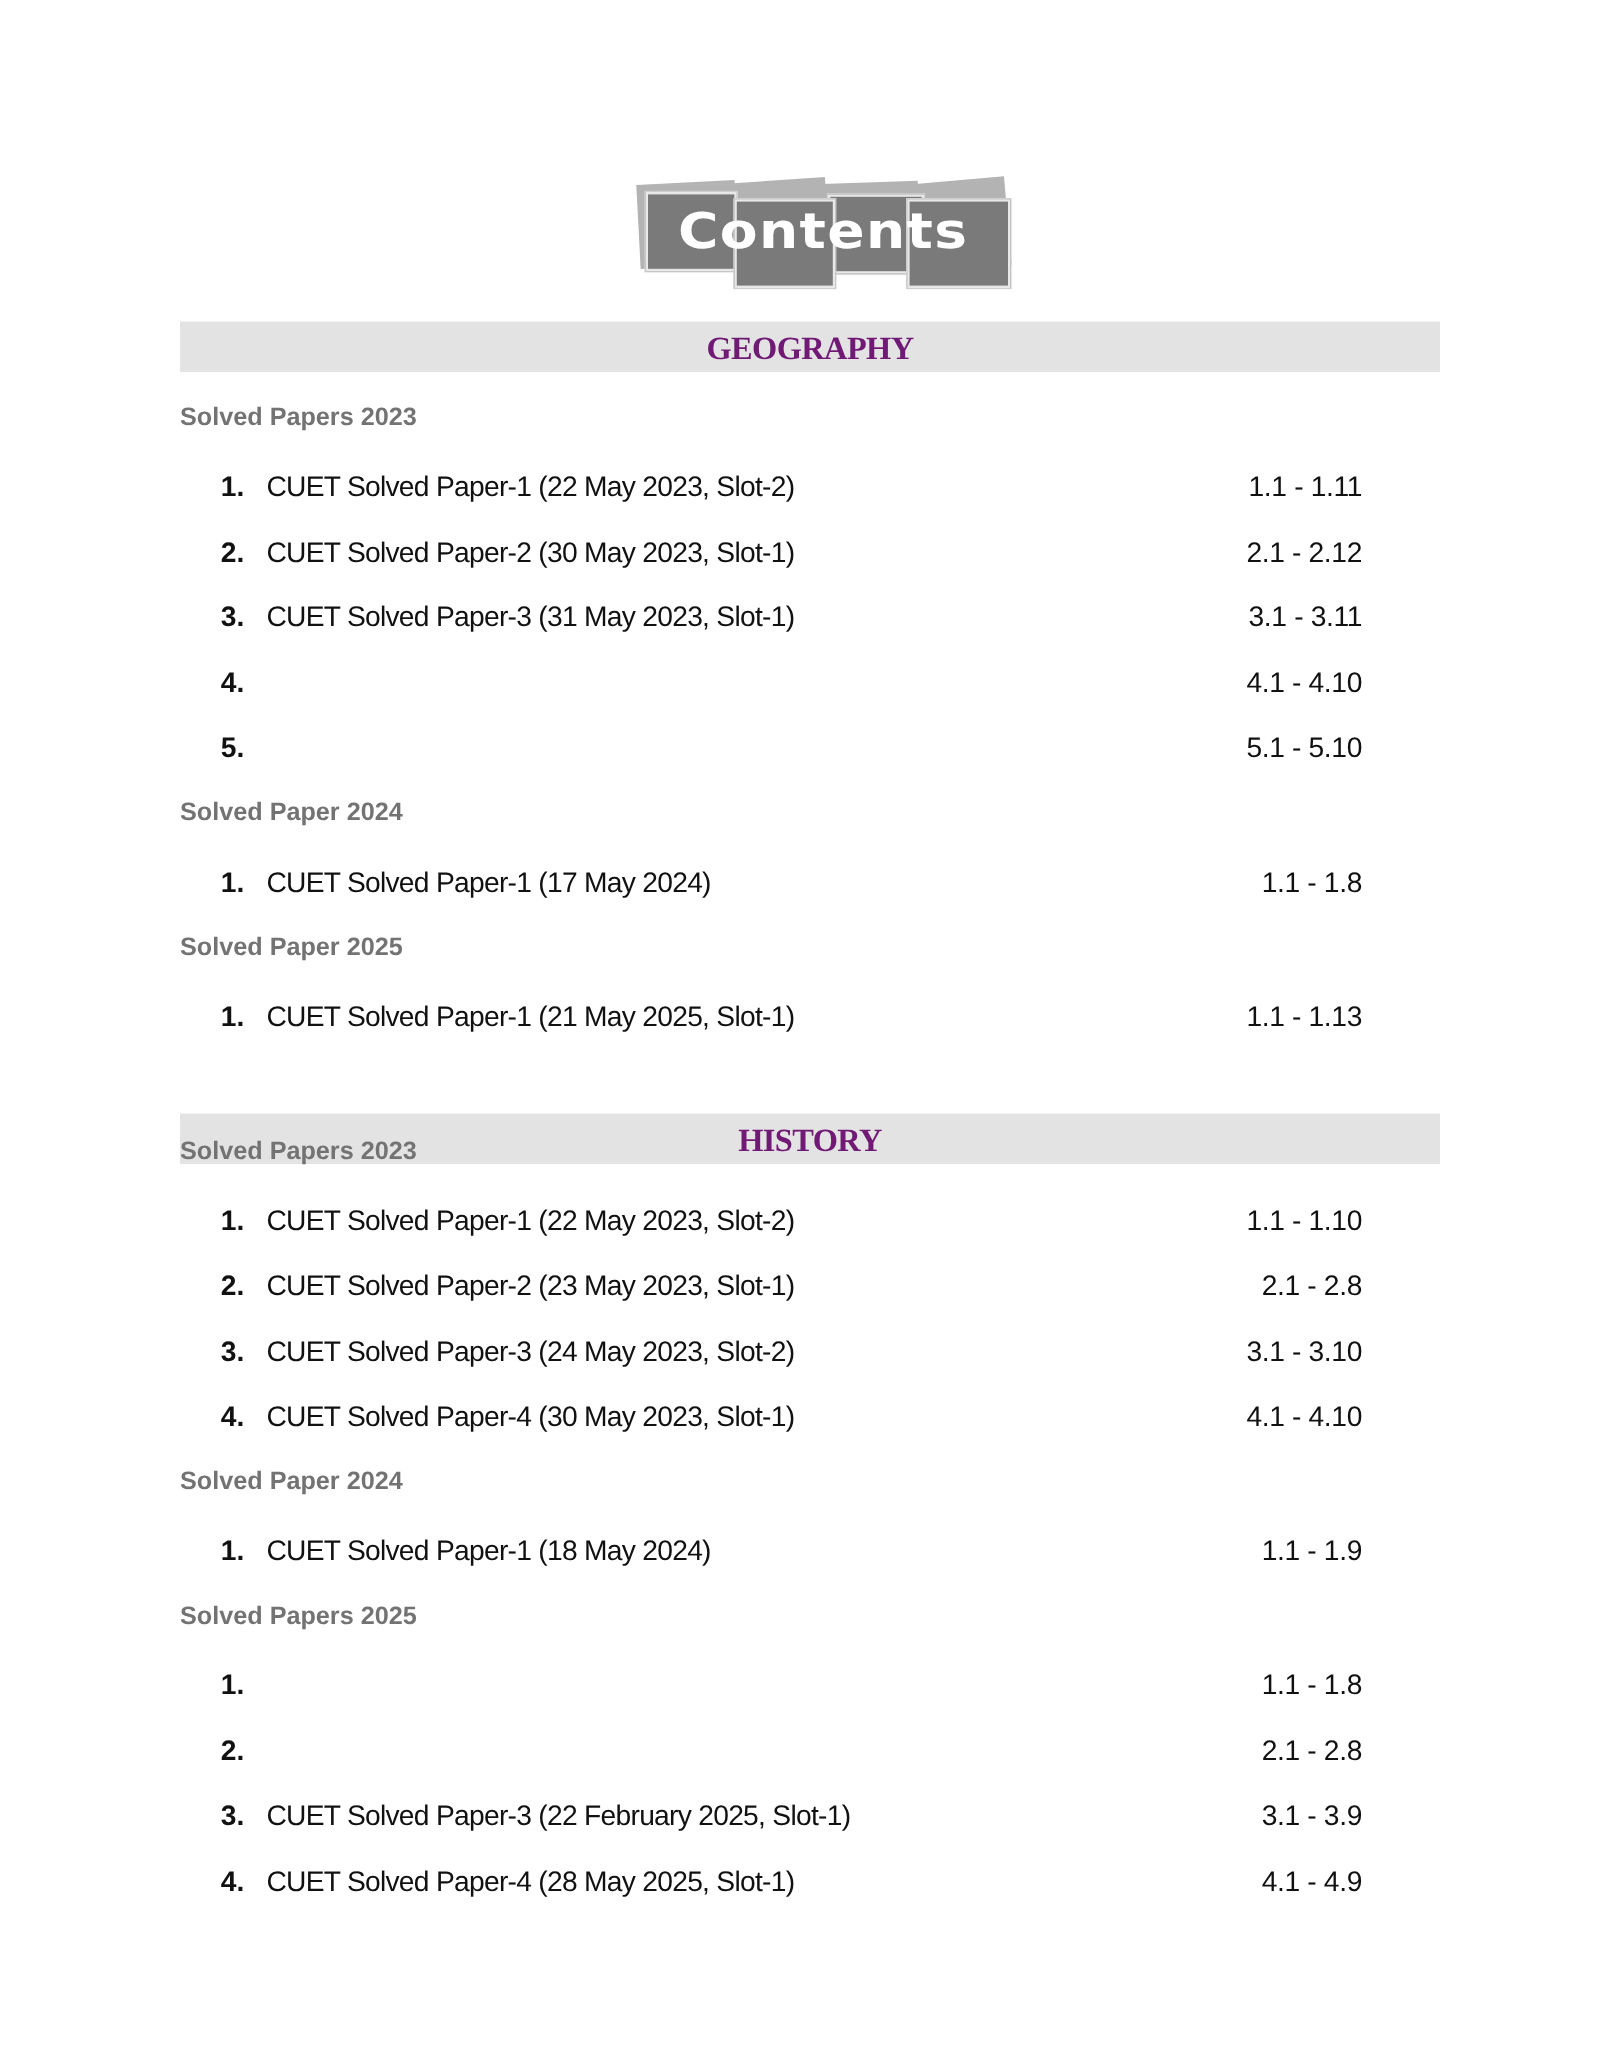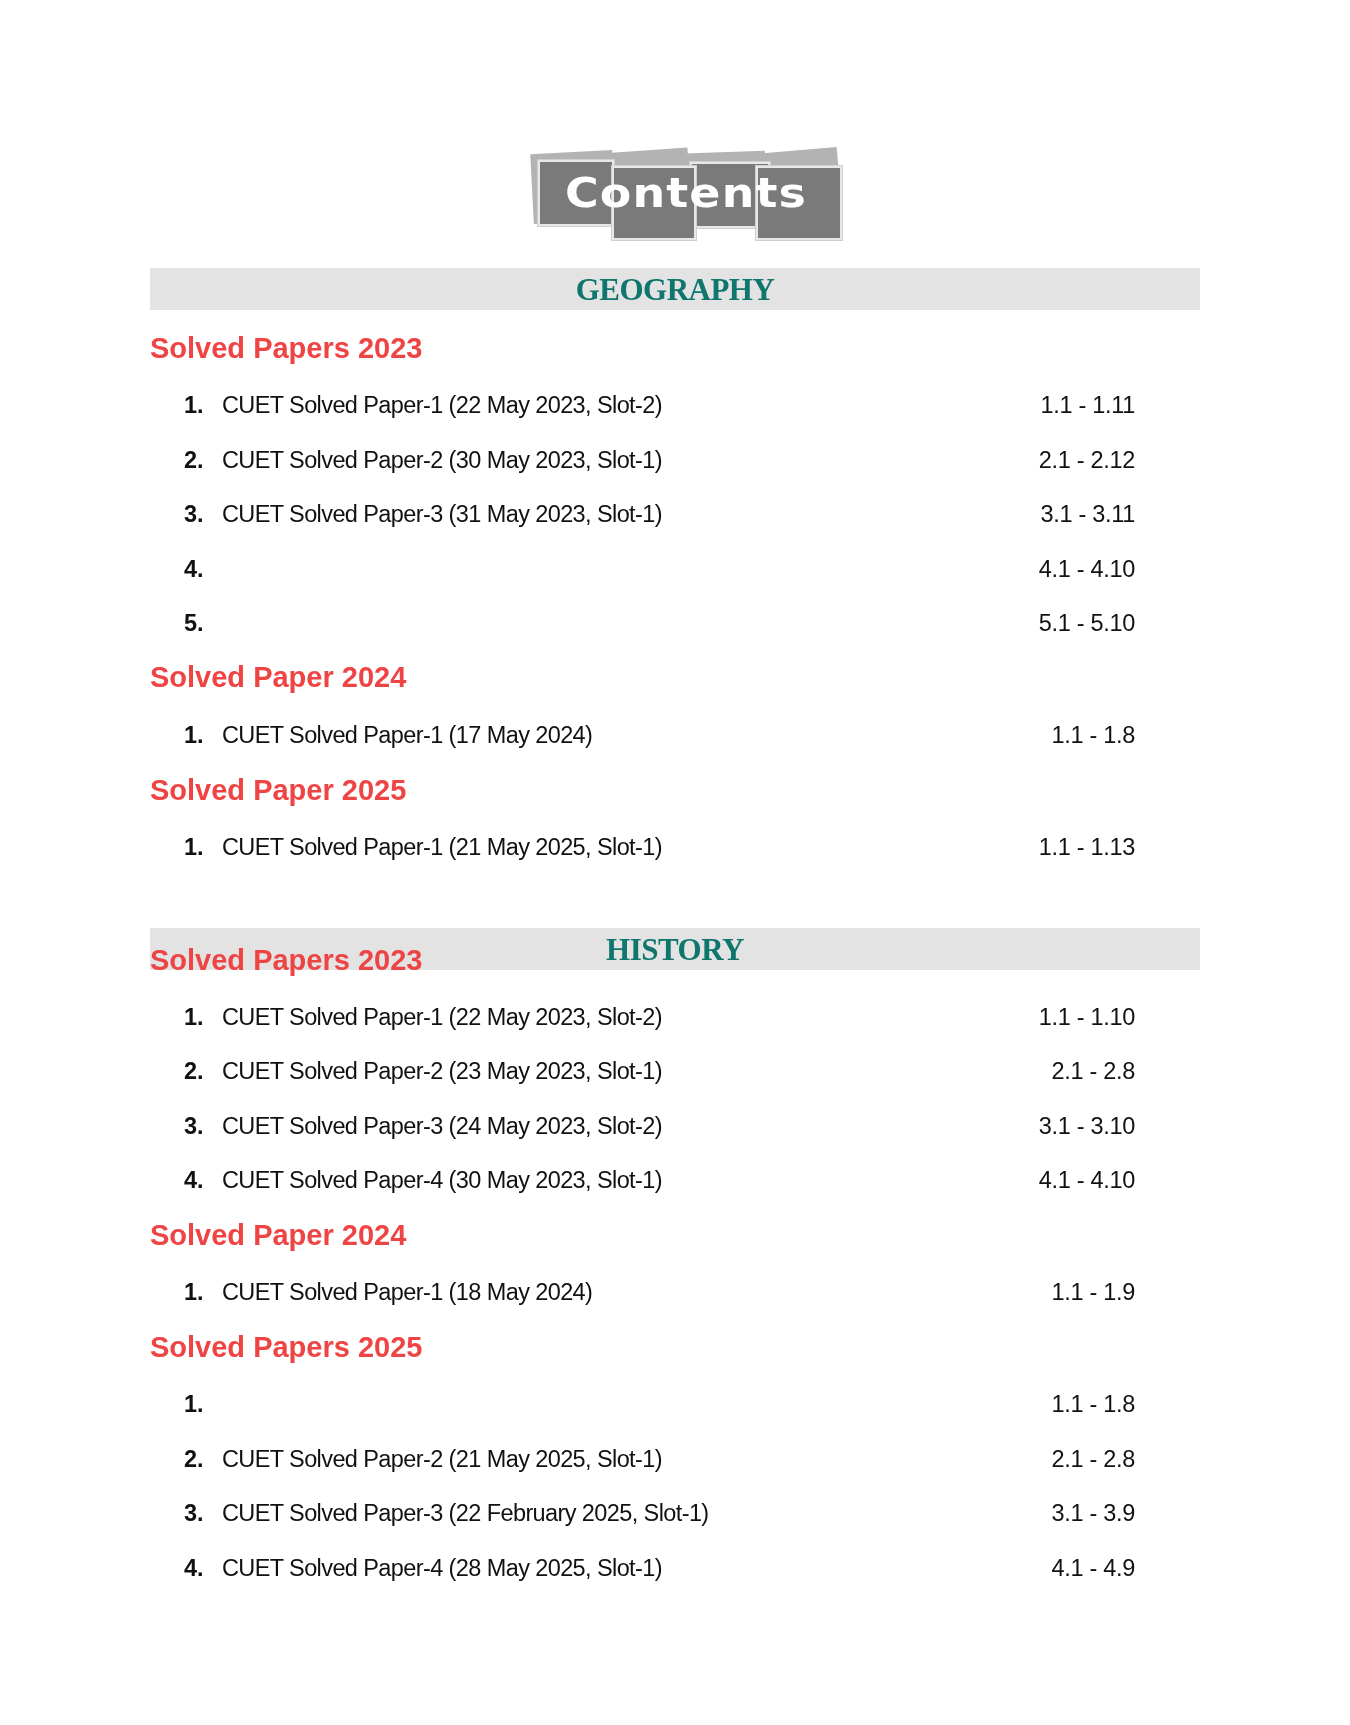--- a/index.html
+++ b/index.html
@@ -1,22 +1,22 @@
 <!DOCTYPE html>
 <html><head>
 <meta charset="utf-8">
 <style>
   html, body { margin: 0; padding: 0; background: #ffffff; }
   body { width: 1350px; height: 1725px; position: relative; overflow: hidden; font-family: "Liberation Sans", sans-serif; color: #111; }
   .logo { position: absolute; left: 530px; top: 146px; width: 312px; height: 98px; }
   .logo .card { position: absolute; background: #7a7a7a; border: 2px solid #e8e8e8; box-shadow: 0 0 0 1px #cfcfcf; }
   .logo .back { position: absolute; background: #b3b3b3; }
   .logo .title { position: absolute; left: 0; right: 0; top: 23px; text-align: center; font-family: "DejaVu Sans", sans-serif; font-weight: bold; font-size: 41px; color: #ffffff; letter-spacing: 1px; transform: scaleX(1.12); z-index: 5; }
-  .band { position: absolute; left: 150px; width: 1050px; height: 42px; background: #e3e3e3; text-align: center; font-family: "Liberation Serif", serif; font-weight: bold; font-size: 31px; line-height: 44px; color: #0f766e; letter-spacing: -0.5px; }
-  .heading { position: absolute; left: 150px; font-family: "Liberation Sans", sans-serif; font-weight: bold; font-size: 29px; line-height: 30px; color: #ef4444; }
+  .band { position: absolute; left: 150px; width: 1050px; height: 42px; background: #e3e3e3; text-align: center; font-family: "Liberation Serif", serif; font-weight: bold; font-size: 27px; line-height: 44px; color: #701a75; letter-spacing: -0.5px; }
+  .heading { position: absolute; left: 150px; font-family: "Liberation Sans", sans-serif; font-weight: bold; font-size: 21px; line-height: 30px; color: #737373; }
   .item { position: absolute; left: 150px; width: 985px; height: 30px; font-size: 23.5px; line-height: 30px; }
   .item .num { position: absolute; left: 34px; font-weight: bold; }
   .item .label { position: absolute; left: 72px; letter-spacing: -0.6px; }
   .item .pages { position: absolute; right: 0; letter-spacing: -0.3px; }
 </style>
 </head>
 <body>
 
 <div class="logo">
   <div class="back" style="left:2px;top:6px;width:82px;height:70px;transform:rotate(-3deg);"></div>
@@ -103,21 +103,20 @@
   <span class="pages">1.1 - 1.9</span>
 </div>
 
 <div class="heading" style="top:1332px;">Solved Papers 2025</div>
 <div class="item" style="top:1389px;">
   <span class="num">1.</span>
   <span class="pages">1.1 - 1.8</span>
 </div>
 <div class="item" style="top:1444px;">
   <span class="num">2.</span>
-  <span class="label">CUET Solved Paper-2 (21 May 2025, Slot-1)</span>
   <span class="pages">2.1 - 2.8</span>
 </div>
 <div class="item" style="top:1498px;">
   <span class="num">3.</span>
   <span class="label">CUET Solved Paper-3 (22 February 2025, Slot-1)</span>
   <span class="pages">3.1 - 3.9</span>
 </div>
 <div class="item" style="top:1553px;">
   <span class="num">4.</span>
   <span class="label">CUET Solved Paper-4 (28 May 2025, Slot-1)</span>

